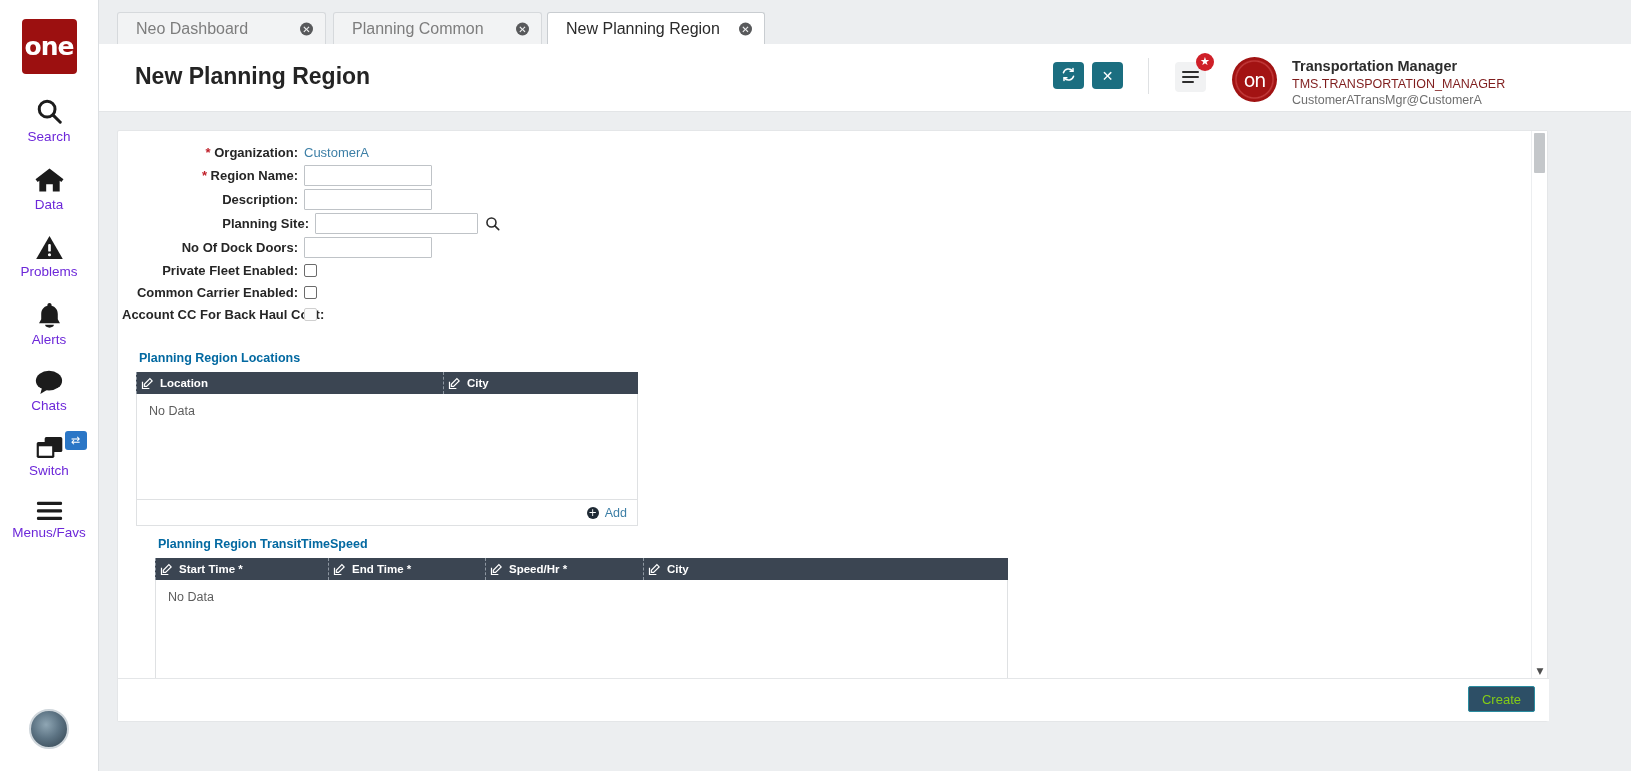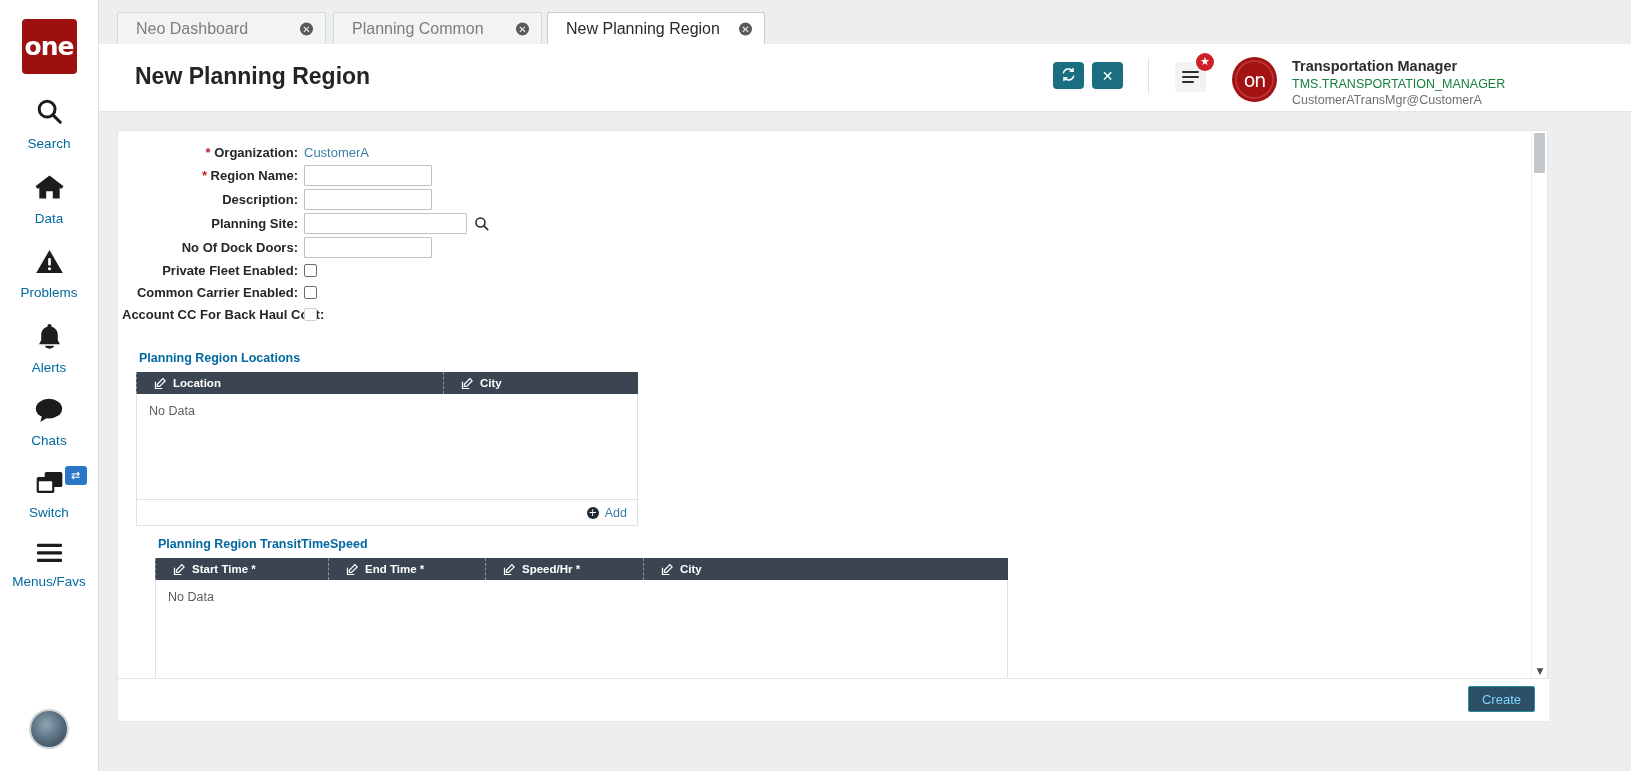--- a/index.html
+++ b/index.html
@@ -29,21 +29,21 @@
     color: #fff; font-size: 25px; font-weight: bold; letter-spacing: -1px;
     font-family: "DejaVu Sans", sans-serif;
   }
   .navitem {
     width: 99px; margin-top: 22px;
     display: flex; flex-direction: column; align-items: center;
     cursor: pointer; position: relative;
   }
   .navitem .gl { color: #1c1c1c; line-height: 1; }
   .navitem .lbl {
-    margin-top: 7px; font-size: 13.5px; color: #0369a1;
+    font-size: 13.5px; color: #6d28d9;
     font-family: "Liberation Sans", sans-serif;
   }
   .switchbadge {
     position: absolute; right: 12px; top: -4px;
     width: 22px; height: 19px; border-radius: 3px;
     background: #2a76c6; color: #fff;
     font-size: 11px; display: flex; align-items: center; justify-content: center;
   }
   .avatar-bottom {
     position: absolute; left: 29px; bottom: 22px;
@@ -132,21 +132,21 @@
     width: 45px; height: 45px; border-radius: 50%;
     background: radial-gradient(circle at 50% 50%, #a31313 0%, #a31313 54%, #c23b3b 58%, #a31313 63%, #8d0d0d 100%);
     color: #ffffff;
     display: flex; align-items: center; justify-content: center;
     font-size: 19px; font-weight: normal; letter-spacing: -1px;
     font-family: "DejaVu Sans", sans-serif;
     overflow: hidden;
   }
   #userinfo { position: absolute; left: 1193px; top: 14px; }
   #userinfo .u1 { font-size: 14.5px; font-weight: bold; color: #2c2c2c; }
-  #userinfo .u2 { font-size: 12.5px; color: #15803d; margin-top: 3px; }
+  #userinfo .u2 { font-size: 12.5px; color: #7f1d1d; margin-top: 3px; }
   #userinfo .u3 { font-size: 12.5px; color: #6f6f6f; margin-top: 2px; }
 
   
   #panel {
     position: absolute; left: 117px; top: 130px;
     width: 1431px; height: 592px;
     background: #ffffff;
     border: 1px solid #e4e6e8;
     border-radius: 2px;
   }
@@ -205,21 +205,21 @@
     font-size: 12.5px; font-weight: bold; color: #0369a1;
   }
   .grid { position: absolute; }
   .ghead {
     display: flex; height: 22px; background: #3b4552;
     align-items: stretch;
   }
   .gcol {
     display: flex; align-items: center;
     border-left: 1px dashed #8e97a1;
-    padding-left: 17px; color: #ffffff;
+    padding-left: 4px; color: #ffffff;
     font-size: 11.5px; font-weight: bold;
     white-space: nowrap; cursor: pointer;
   }
   .gcol:first-child { border-left: 1px dashed #8e97a1; }
   .pencil {
     display: inline-block; width: 13px; height: 13px;
     margin-right: 6px; color: #ffffff; font-size: 12px; line-height: 13px;
     font-family: "DejaVu Sans", sans-serif;
   }
   .gbody {
@@ -250,21 +250,21 @@
 
   
   #panelfoot {
     position: absolute; left: 0; bottom: 0;
     width: 1431px; height: 43px;
     background: #ffffff; border-top: 1px solid #e4e6e8;
   }
   #btn-create {
     position: absolute; right: 14px; top: 7px;
     height: 26px; padding: 0 13px;
-    background: #2d4f66; color: #7dd3fc;
+    background: #2d4f66; color: #84cc16;
     border: 1px solid #2a8ca0; border-radius: 2px;
     font-size: 13px; cursor: pointer;
     display: flex; align-items: center; justify-content: center;
   }
 </style>
 </head>
 <body>
 
 <div id="app">
 
@@ -424,21 +424,21 @@
         <input class="finput" style="width: 128px;" placeholder="">
       </div>
 
       <div class="frow" style="left:4px; top:58px;">
         <div class="flabel">
           <span>Description:</span>
         </div>
         <input class="finput" style="width: 128px;" placeholder="">
       </div>
 
-      <div class="frow" style="left:4px; top:82px;">
+      <div class="frow" style="left:15px; top:82px;">
         <div class="flabel">
           <span>Planning Site:</span>
         </div>
         <input class="finput" style="width: 163px;" placeholder="">
         <span class="searchglass">
           <svg width="15" height="15" viewBox="0 0 16 16" fill="none" stroke="#2b2b2b" stroke-width="1.7">
             <circle cx="6.9" cy="6.9" r="4.8"></circle>
               <line x1="10.5" y1="10.5" x2="14.6" y2="14.6" stroke-linecap="round"></line>
           </svg>
         </span>

